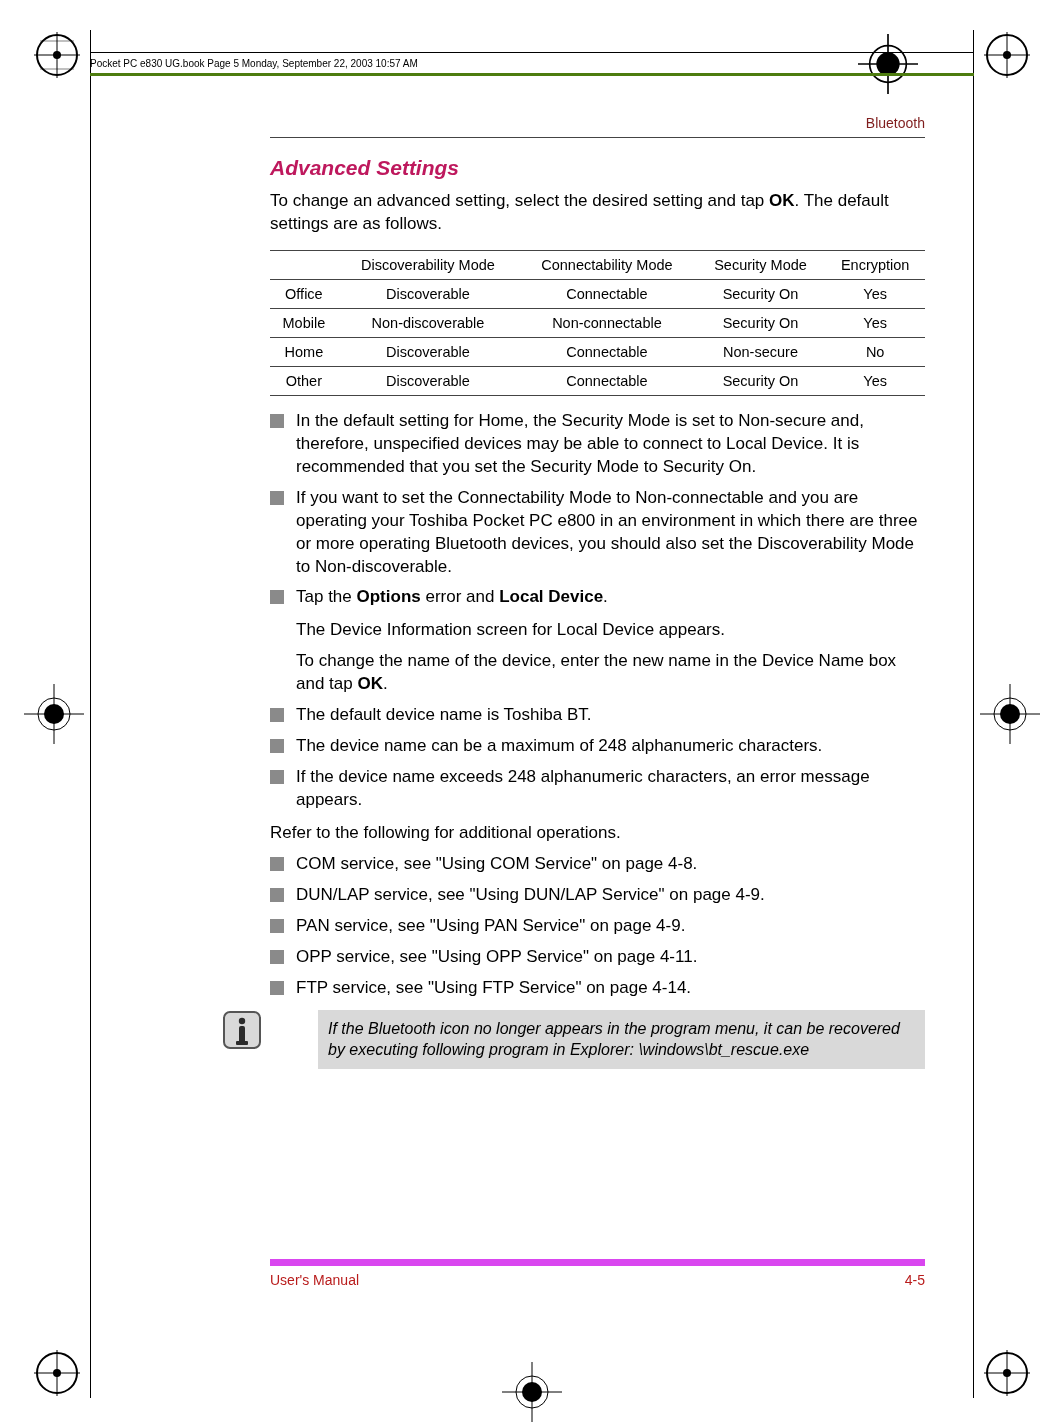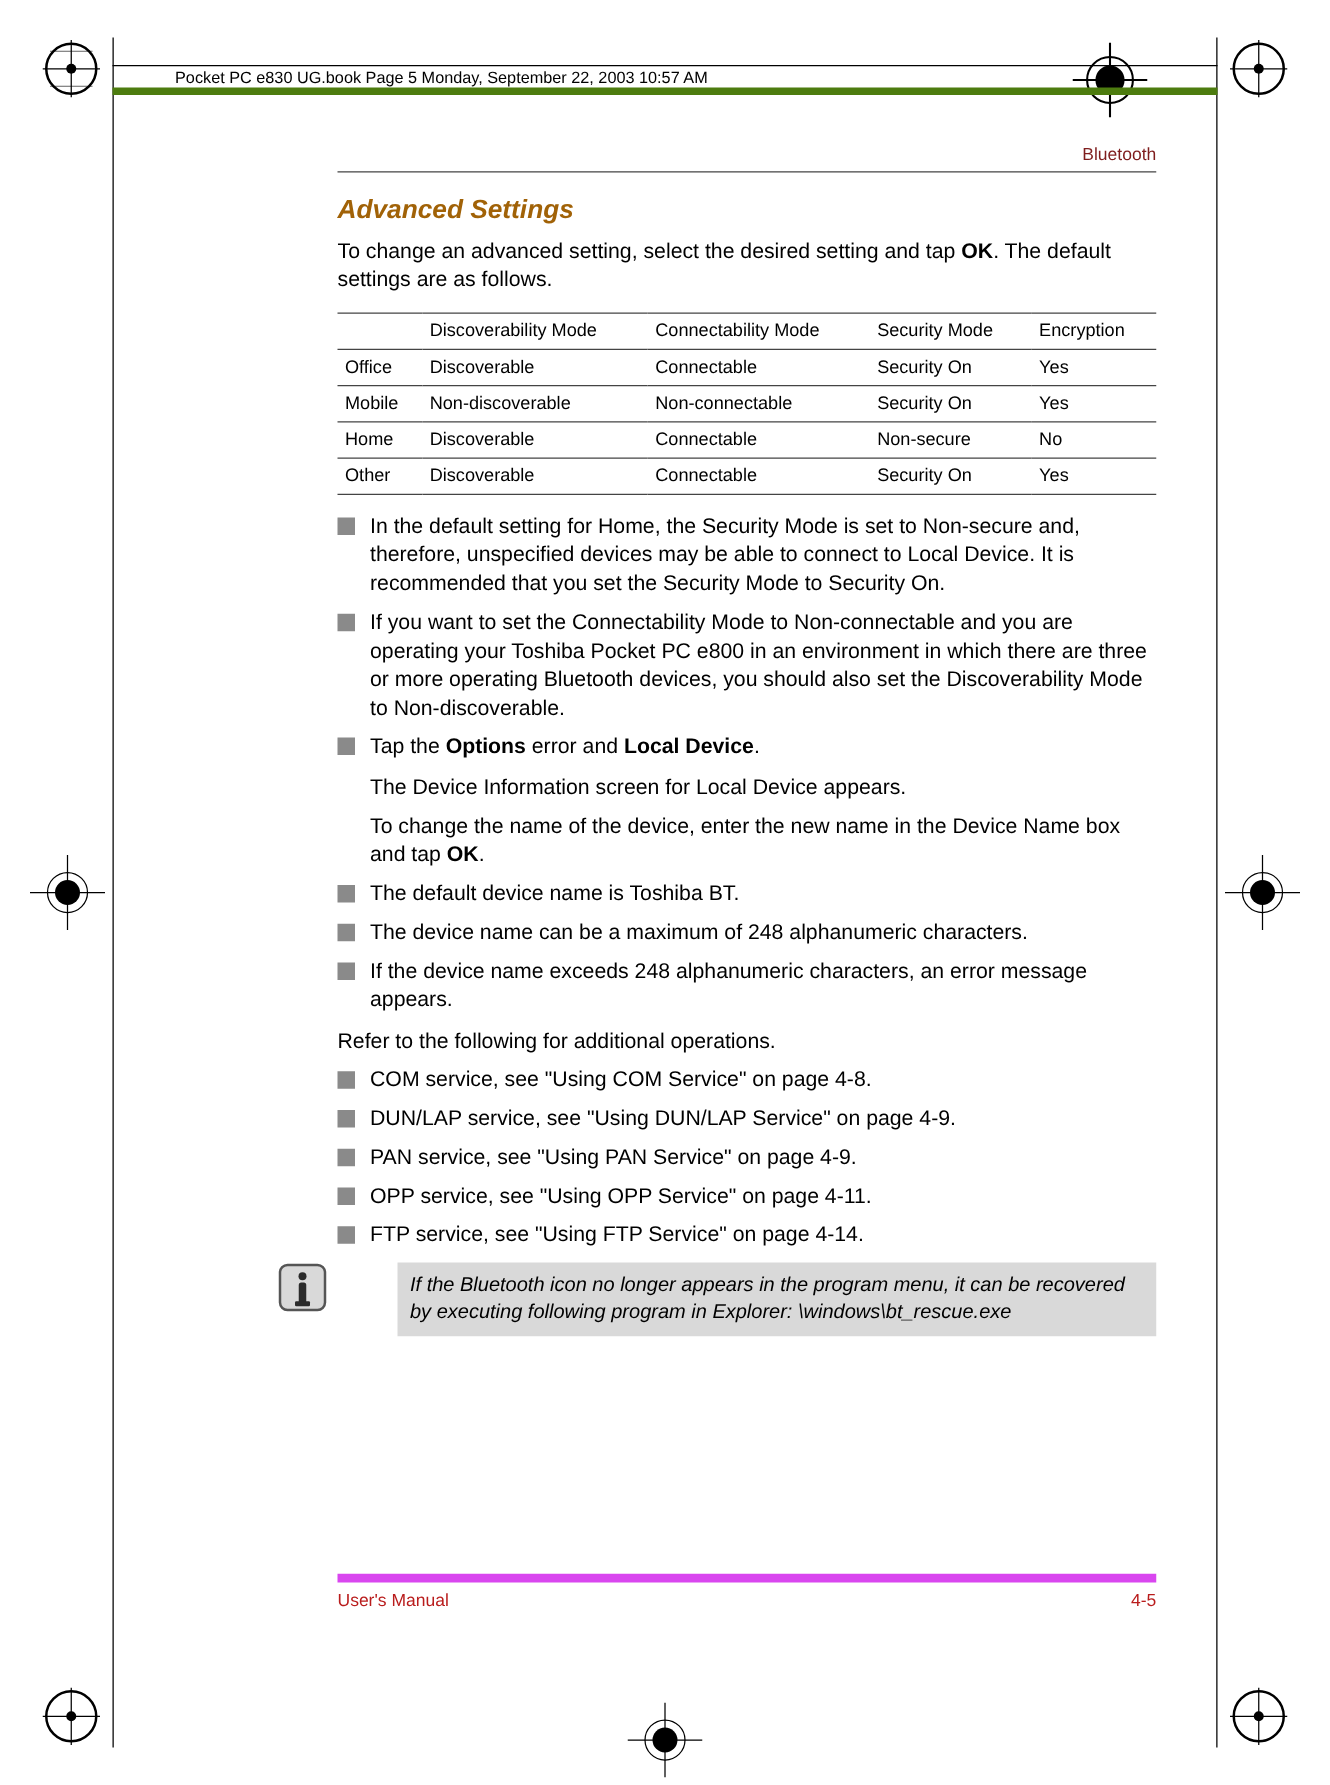--- a/index.html
+++ b/index.html
@@ -20,54 +20,53 @@
   .vline-left, .vline-right {
     position: absolute; top: 0; bottom: 0; width: 1px; background: #000;
   }
   .vline-left { left: 0; }
   .vline-right { right: 0; }
   .header-band {
     position: absolute;
     left: 0; right: 0; top: 22px;
     height: 24px;
     border-top: 1px solid #000;
-    border-bottom: 6px solid #4d7c0f;
-    font-size: 13px;
+    border-bottom: 3px solid #4d7c0f;
+    font-size: 10px;
     display: flex; align-items: center;
-    padding-left: 50px;
     box-sizing: border-box;
   }
   .content {
     position: absolute;
     left: 180px; top: 85px;
     width: 655px;
   }
   .breadcrumb {
     text-align: right;
     color: #7f1d1d;
     font-size: 14px;
     margin-bottom: 6px;
   }
   .hr { border-top: 1px solid #444; margin-bottom: 18px; }
   .section-title {
-    color: #a16207;
+    color: #be185d;
     font-weight: bold;
     font-style: italic;
     font-size: 21px;
     margin-bottom: 10px;
   }
   .body-text { font-size: 17px; line-height: 1.35; margin-bottom: 14px; }
   table.settings {
     width: 100%;
     border-collapse: collapse;
     font-size: 14.5px;
     margin-bottom: 14px;
   }
   table.settings th, table.settings td {
-    text-align: left;
+    text-align: center;
     padding: 6px 6px;
     vertical-align: top;
   }
   table.settings tr { border-bottom: 1px solid #444; }
   table.settings thead tr { border-top: 1px solid #444; }
   table.settings th { font-weight: normal; }
   .bullet-list { list-style: none; padding: 0; margin: 0 0 10px 0; }
   .bullet-list li {
     display: flex;
     align-items: flex-start;

